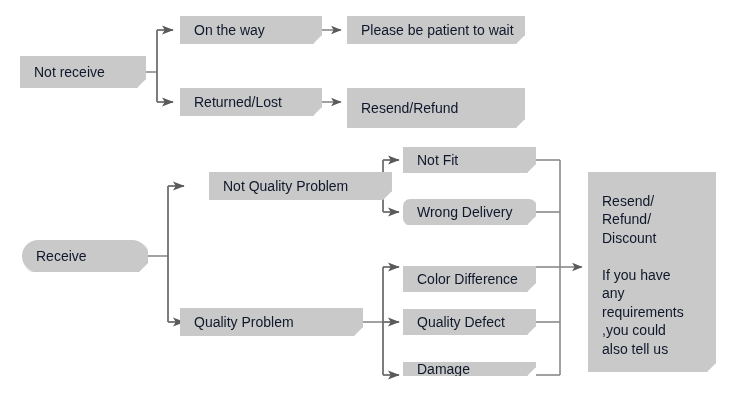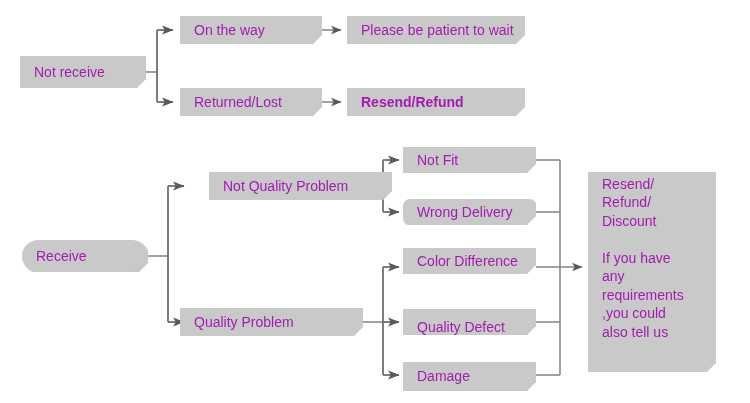--- a/index.html
+++ b/index.html
@@ -16,35 +16,35 @@
     width: 750px;
     height: 403px;
     background: #ffffff;
     overflow: hidden;
   }
   
   .node {
     position: absolute;
     box-sizing: border-box;
     background: #c9c9c9;
-    color: #a21caf;
+    color: #0f172a;
     font-family: "Liberation Sans", sans-serif;
     font-size: 14px;
     line-height: 1.15;
     letter-spacing: 0px;
     display: flex;
     align-items: center;
     padding-left: 14px;
     
     clip-path: polygon(0 0, 100% 0, 100% calc(100% - 9px), calc(100% - 9px) 100%, 0 100%);
     box-shadow: 2px 2px 2px rgba(120,120,120,0.45);
   }
   .node.pad-tall {
     align-items: flex-start;
-    padding-top: 3px;
+    padding-top: 20px;
     white-space: pre-line;
     line-height: 1.32;
   }
   
   #wires {
     position: absolute;
     left: 0;
     top: 0;
     width: 750px;
     height: 403px;
@@ -122,21 +122,21 @@
   </div>
 
   <div class="node" style="left:347px; top:16px; width:178px; height:28px;">
     <span>Please be patient to wait</span>
   </div>
 
   <div class="node" style="left:180px; top:88px; width:142px; height:28px;">
     <span>Returned/Lost</span>
   </div>
 
-  <div class="node" style="left:347px; top:88px; width:178px; height:28px;font-weight:bold;">
+  <div class="node" style="left:347px; top:88px; width:178px; height:40px;">
     <span>Resend/Refund</span>
   </div>
 
   <div class="node" style="left:22px; top:240px; width:126px; height:32px;border-radius:16px;">
     <span>Receive</span>
   </div>
 
   <div class="node" style="left:180px; top:172px; width:183px; height:28px;margin-left:29px;">
     <span>Not Quality Problem</span>
   </div>
@@ -146,29 +146,29 @@
   </div>
 
   <div class="node" style="left:403px; top:147px; width:133px; height:26px;">
     <span>Not Fit</span>
   </div>
 
   <div class="node" style="left:403px; top:199px; width:133px; height:26px;border-radius:7px;">
     <span>Wrong Delivery</span>
   </div>
 
-  <div class="node" style="left:403px; top:248px; width:133px; height:26px;">
+  <div class="node" style="left:403px; top:266px; width:133px; height:26px;">
     <span>Color Difference</span>
   </div>
 
-  <div class="node" style="left:403px; top:309px; width:133px; height:26px;align-items:flex-end;">
+  <div class="node" style="left:403px; top:309px; width:133px; height:26px;">
     <span>Quality Defect</span>
   </div>
 
-  <div class="node" style="left:403px; top:362px; width:133px; height:29px;">
+  <div class="node" style="left:403px; top:362px; width:133px; height:14px;">
     <span>Damage</span>
   </div>
 
   <div class="node pad-tall" style="left:588px; top:172px; width:128px; height:200px; font-size:14px;">
     <span>Resend/
 Refund/
 Discount
 
 If you have
 any

